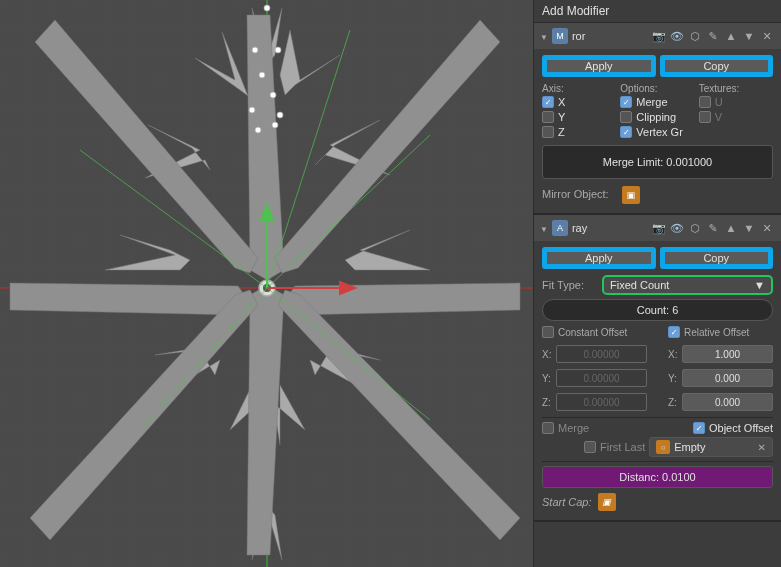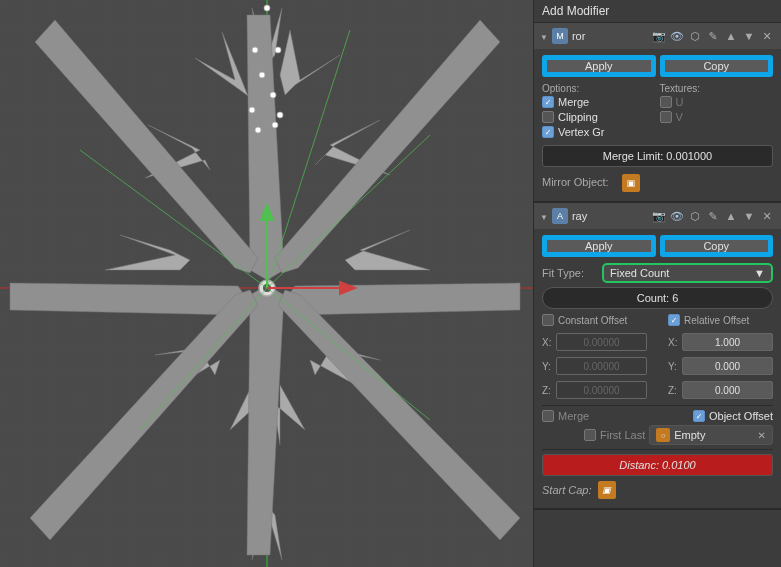--- a/index.html
+++ b/index.html
@@ -186,21 +186,21 @@
 
     .checkbox-label {
       color: #e0e0e0;
       font-size: 11px;
     }
 
     .checkbox-label.disabled { color: #777; }
 
     .merge-limit-btn {
       width: 100%;
-      height: 22px;
+      height: 34px;
       background: #2a2a2a;
       border: 1px solid #555;
       border-radius: 3px;
       color: #e0e0e0;
       font-size: 11px;
       cursor: pointer;
       display: flex;
       align-items: center;
       justify-content: center;
       margin-bottom: 5px;
@@ -355,31 +355,30 @@
       cursor: pointer;
       display: flex;
       align-items: center;
       justify-content: space-between;
       padding: 0 6px;
     }
 
     .distance-btn {
       width: 100%;
       height: 22px;
-      background: #b91c1c;
+      background: #701a75;
       border: 1px solid #555;
       border-radius: 3px;
       color: #e0e0e0;
       font-size: 11px;
       cursor: pointer;
       display: flex;
       align-items: center;
       justify-content: center;
       margin-bottom: 5px;
-      font-style: italic;
     }
 
     .start-cap-row {
       display: flex;
       align-items: center;
       gap: 6px;
       margin-bottom: 3px;
       font-style: italic;
     }
 
@@ -569,20 +568,35 @@
     </div>
 
     <div class="mod-body">
 
       <div class="apply-copy-row">
         <div class="btn">Apply</div>
         <div class="btn">Copy</div>
       </div>
 
       <div class="options-row">
+        <div class="options-col">
+          <div class="options-label">Axis:</div>
+          <div class="checkbox-row">
+            <div class="checkbox checked"></div>
+            <span class="checkbox-label">X</span>
+          </div>
+          <div class="checkbox-row">
+            <div class="checkbox"></div>
+            <span class="checkbox-label">Y</span>
+          </div>
+          <div class="checkbox-row">
+            <div class="checkbox"></div>
+            <span class="checkbox-label">Z</span>
+          </div>
+        </div>
 
         <div class="options-col">
           <div class="options-label">Options:</div>
           <div class="checkbox-row">
             <div class="checkbox checked"></div>
             <span class="checkbox-label">Merge</span>
           </div>
           <div class="checkbox-row">
             <div class="checkbox"></div>
             <span class="checkbox-label">Clipping</span>

